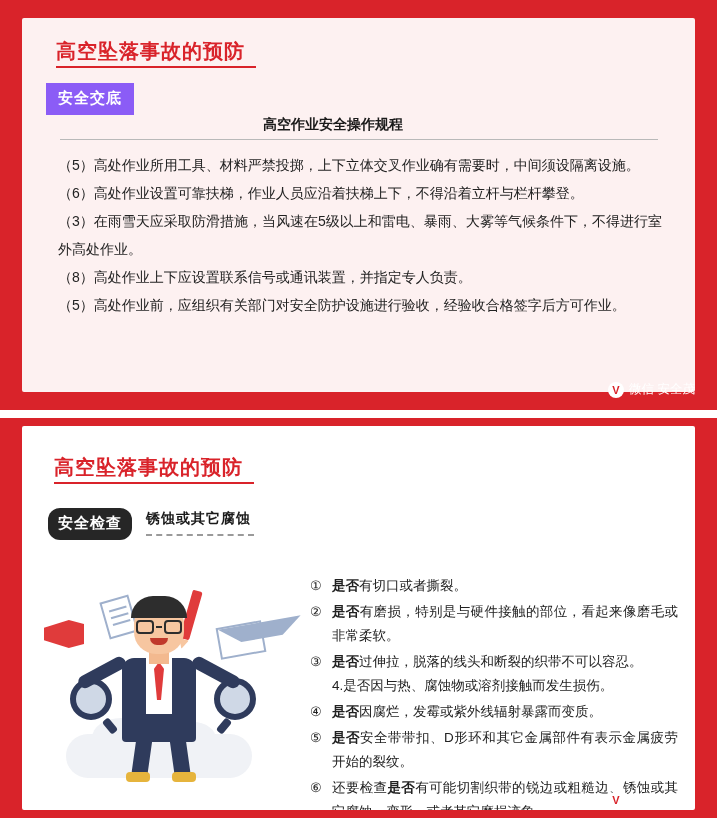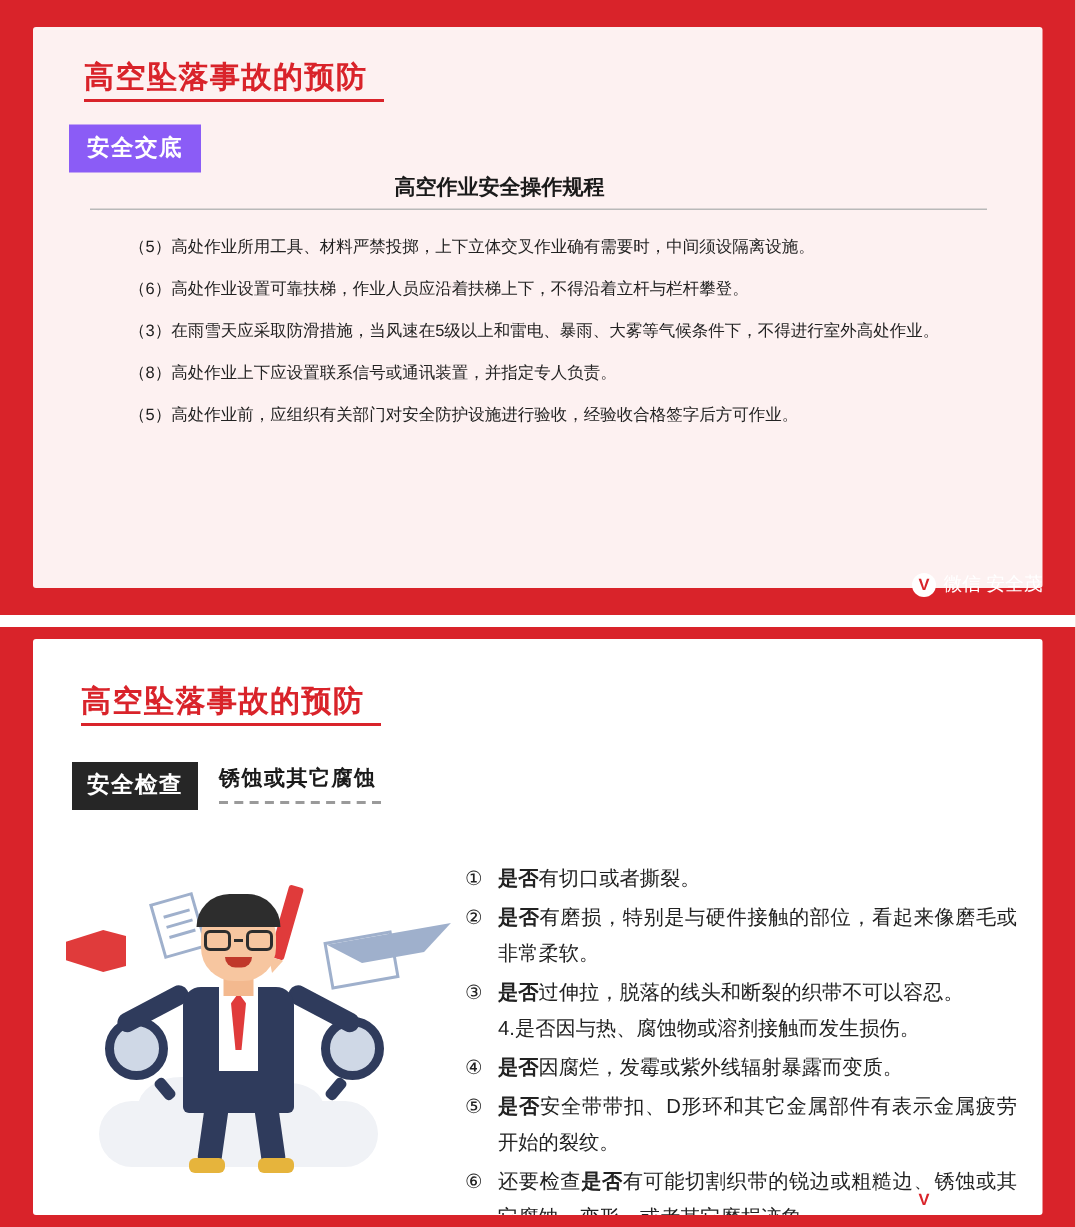--- a/index.html
+++ b/index.html
@@ -69,25 +69,24 @@
     left: 38px; top: 121px;
     width: 598px; height: 1px;
     background: #b9b9b9;
   }
   .s1-body {
     position: absolute;
     left: 36px; top: 133px;
     width: 604px;
   }
   .s1-body p {
-    font-size: 11px;
+    font-size: 14px;
     line-height: 28px;
     color: #222222;
     text-align: justify;
-    margin-left: 28px;
   }
   .s1-body p.hang {
     padding-left: 18px;
   }
 
   
   .wm {
     position: absolute;
     display: flex;
     align-items: center;
@@ -146,20 +145,21 @@
   }
   .s2-tag {
     position: absolute;
     left: 26px; top: 82px;
     background: #262626;
     color: #ffffff;
     font-size: 15px;
     font-weight: bold;
     padding: 6px 10px 7px 10px;
     letter-spacing: 1px;
+    border-radius: 12px;
   }
   .s2-tag2 {
     position: absolute;
     left: 124px; top: 84px;
     font-size: 14px;
     font-weight: bold;
     color: #1a1a1a;
     letter-spacing: 1px;
   }
   .s2-tag2-underline {

